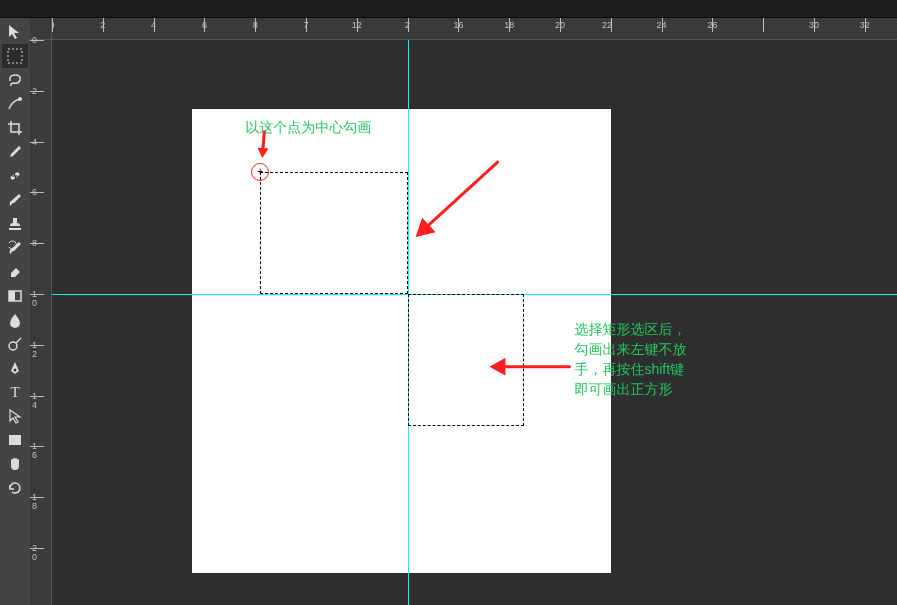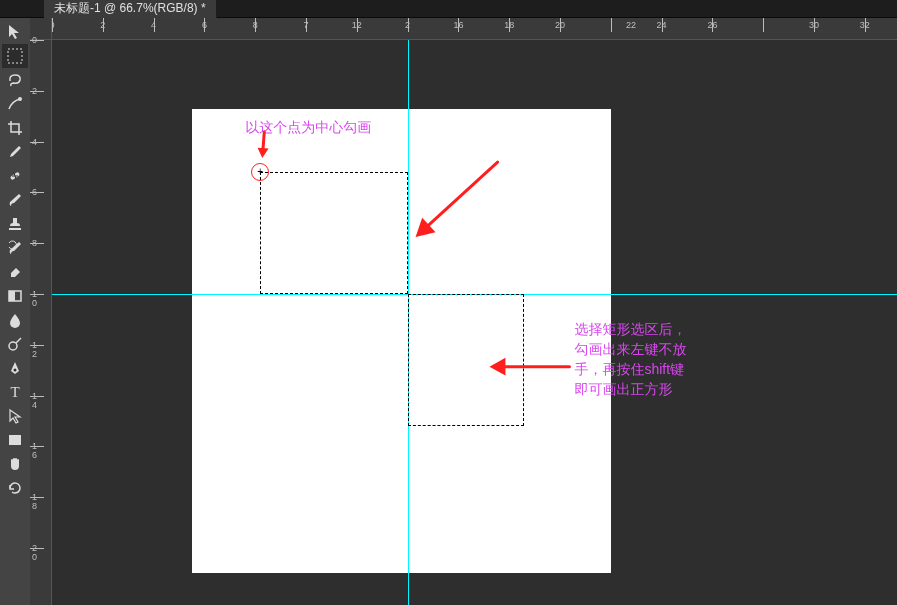--- a/index.html
+++ b/index.html
@@ -124,21 +124,21 @@
     }
     
     .marquee {
       position:absolute;
       border:1px dashed #000;
       background:transparent;
     }
     
     .note {
       position:absolute;
-      color:#d946ef;
+      color:#22c55e;
       font-size:14px;
       line-height:20px;
       white-space:pre;
     }
     .circle {
       position:absolute;
       width:18px; height:18px;
       border:1px solid #ff1e1e;
       border-radius:50%;
     }
@@ -149,21 +149,20 @@
       line-height:10px;
     }
     svg.arrow { position:absolute; overflow:visible; }
     svg.arrow line { stroke-linecap:round; }
   </style>
 </head>
 <body>
 
 <div class="titlebar">
   <div class="resize-hit"></div>
-  <div class="tab">未标题-1 @ 66.7%(RGB/8) *</div>
 </div>
 
 <div class="toolbox">
 
 <div class="tool">
       <svg width="18" height="18">
         <path d="M3 2 L13 10 L8 10 L11 15 L9 16 L6 11 L3 14 Z" fill="#dcdcdc"></path>
       </svg>
     </div>
     <div class="tool selected">
@@ -291,21 +290,21 @@
         <div class="lbl" style="left: 304.8px;">12</div>
         <div class="major" style="left: 355.6px;"></div>
         <div class="lbl" style="left: 355.6px;">2</div>
         <div class="major" style="left: 406.4px;"></div>
         <div class="lbl" style="left: 406.4px;">16</div>
         <div class="major" style="left: 457.2px;"></div>
         <div class="lbl" style="left: 457.2px;">18</div>
         <div class="major" style="left: 508px;"></div>
         <div class="lbl" style="left: 508px;">20</div>
         <div class="major" style="left: 558.8px;"></div>
-        <div class="lbl" style="left: 579px;">22</div>
+        <div class="lbl" style="left: 555px;">22</div>
         <div class="major" style="left: 609.6px;"></div>
         <div class="lbl" style="left: 609.6px;">24</div>
         <div class="major" style="left: 660.4px;"></div>
         <div class="lbl" style="left: 660.4px;">26</div>
         <div class="major" style="left: 711.2px;"></div>
         <div class="lbl" style="left: 711.2px; margin-top: 44px;">28</div>
         <div class="major" style="left: 762px;"></div>
         <div class="lbl" style="left: 762px;">30</div>
         <div class="major" style="left: 812.8px;"></div>
         <div class="lbl" style="left: 812.8px;">32</div>

